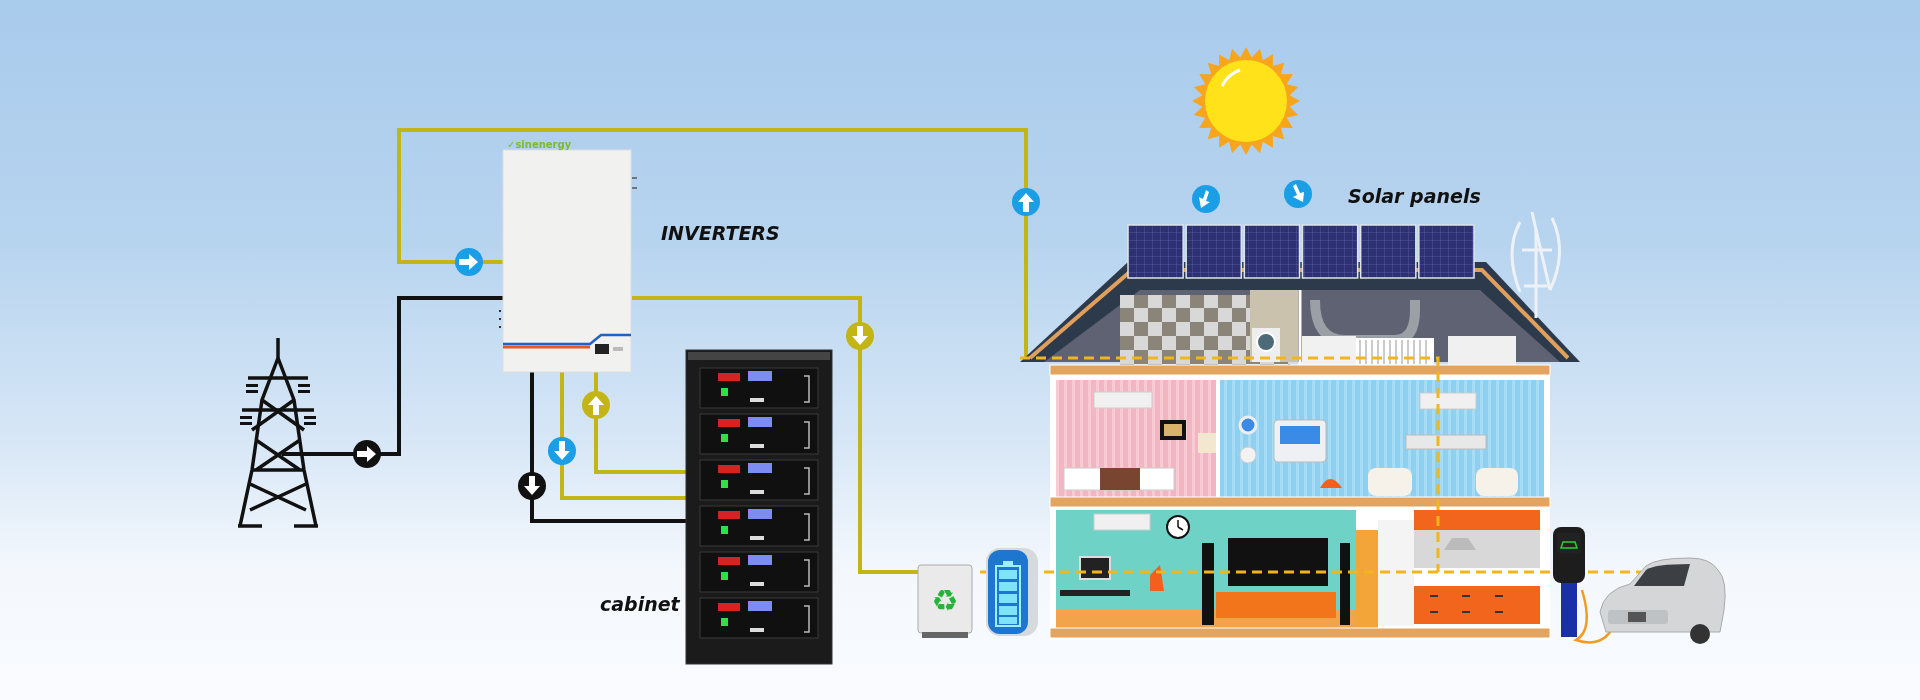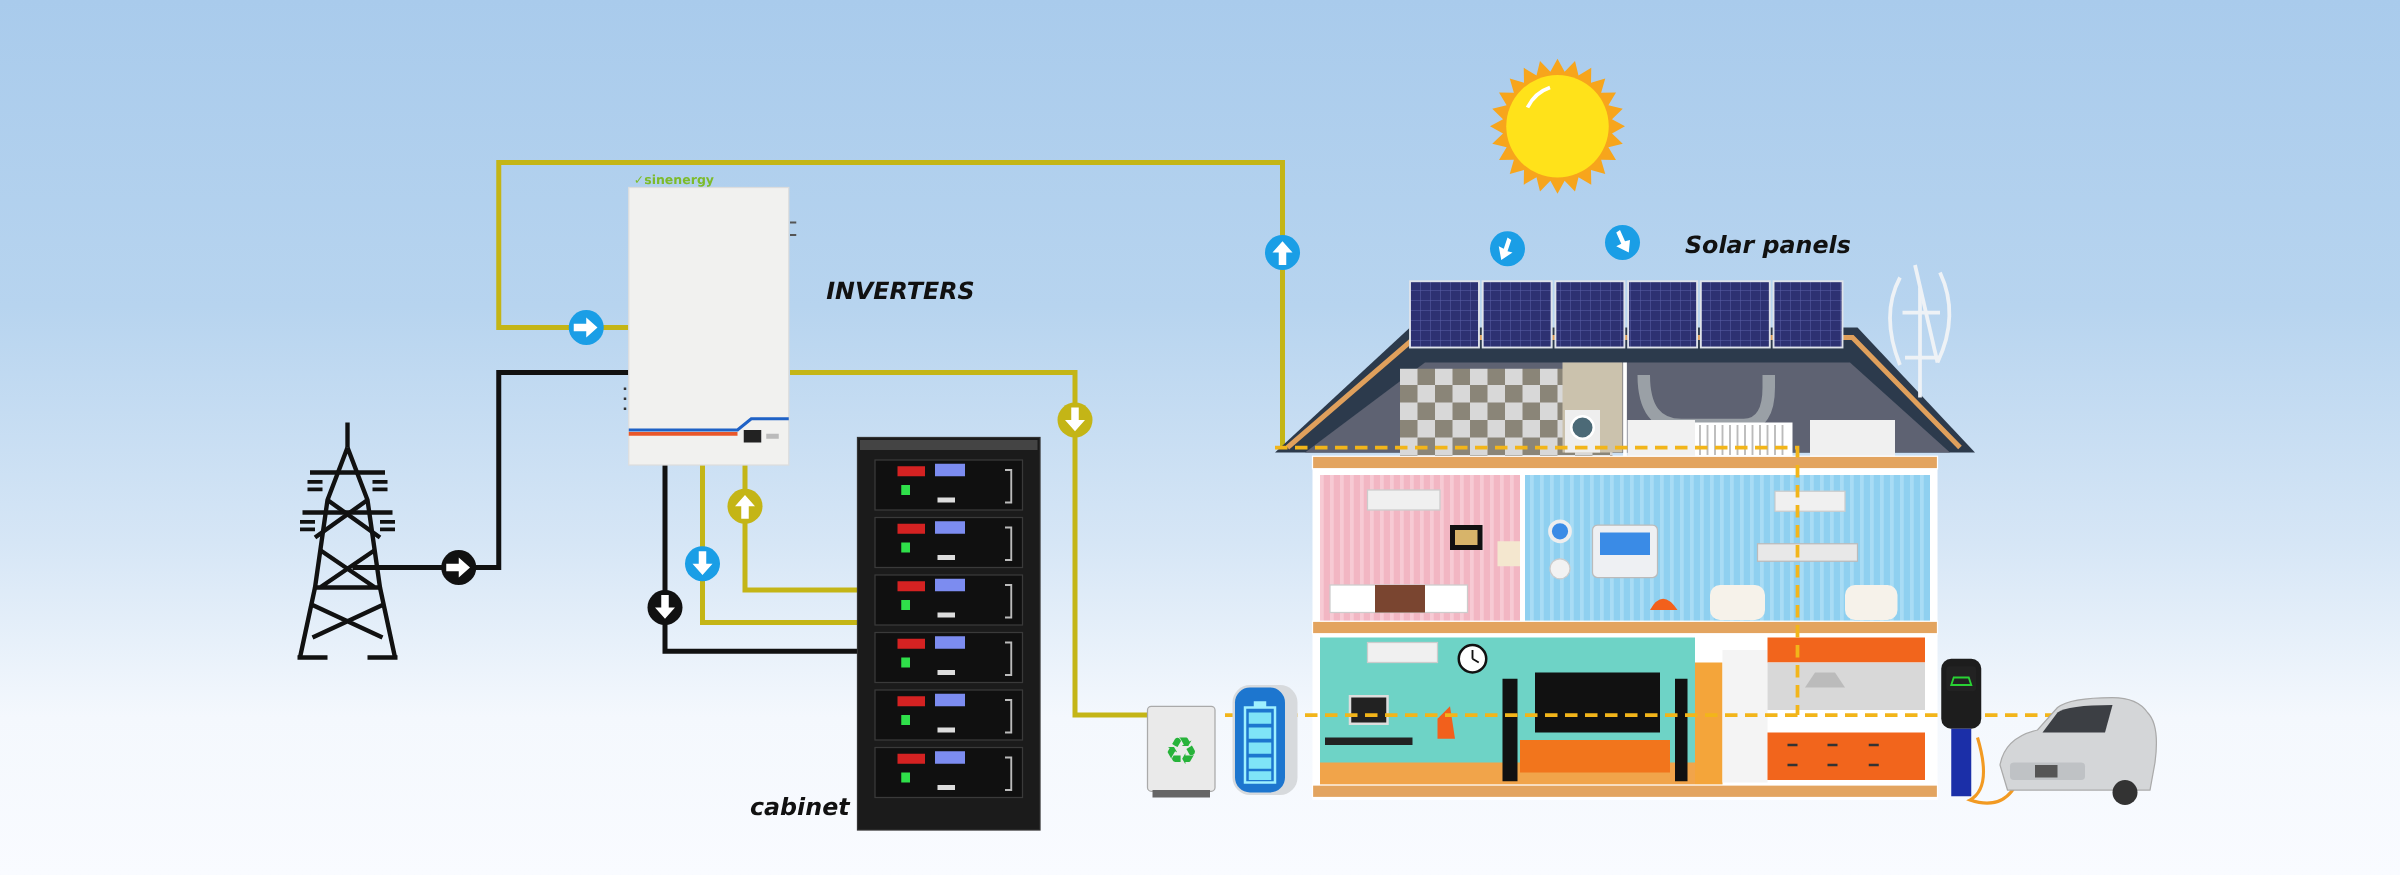--- a/index.html
+++ b/index.html
@@ -294,14 +294,14 @@
     <rect x="1608" y="610" width="60" height="14" rx="3" fill="#bfc2c5"></rect>
     <rect x="1628" y="612" width="18" height="10" fill="#555"></rect>
     <circle cx="1700" cy="634" r="10" fill="#333"></circle>
   </g>
 </svg>
 
 <div class="brand" style="left:507px; top:139px;">
   <span>✓</span><span>sinenergy</span>
 </div>
 <div class="label" style="left:661px; top:222px;text-align:right;">INVERTERS</div>
-<div class="label" style="left:600px; top:593px;margin-top:42px;">cabinet</div>
+<div class="label" style="left:600px; top:593px;">cabinet</div>
 <div class="label" style="left:1348px; top:185px;">Solar panels</div>
 
 </body></html>

